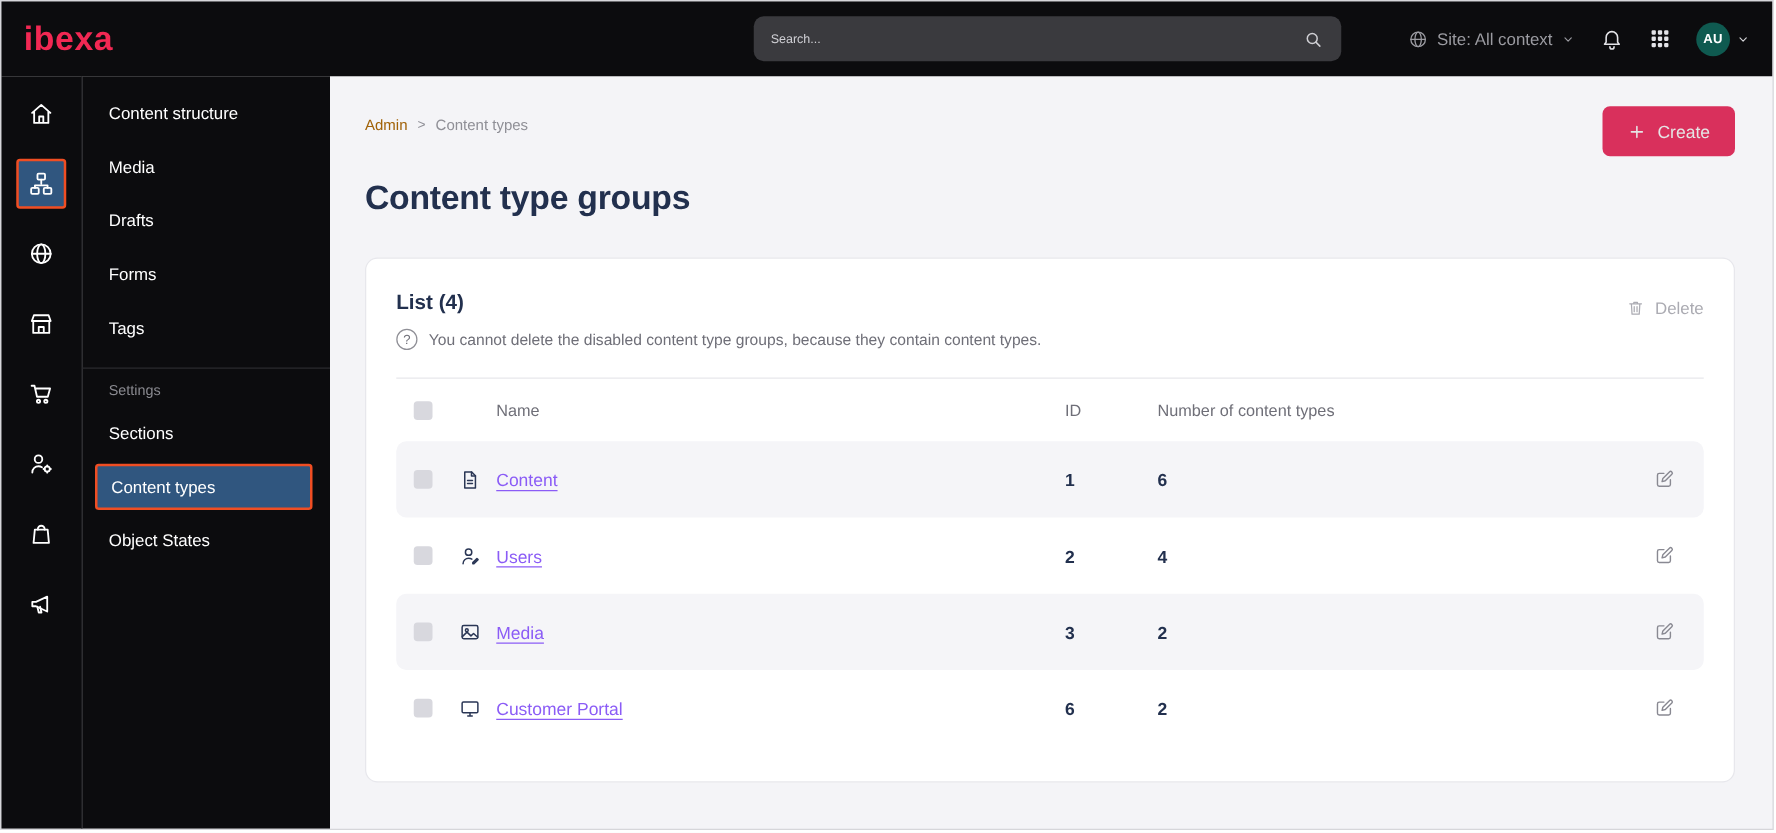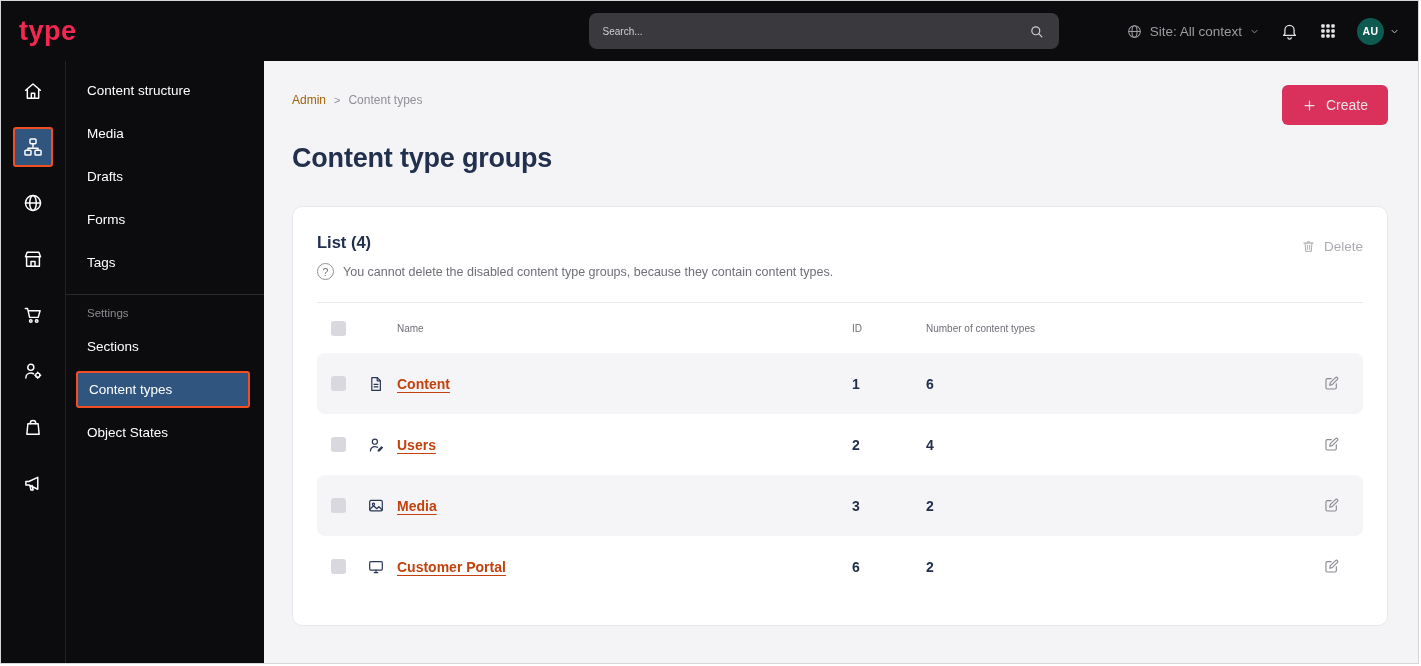--- a/index.html
+++ b/index.html
@@ -45,36 +45,36 @@
 
   .card { margin-top:32px; background:#fff; border:1px solid #e7e7ec; border-radius:10px; padding:24px 24px 28px; }
   .card-head { display:flex; justify-content:space-between; align-items:flex-start; }
   .list-title { margin-top:2px; font-size:16.5px; font-weight:700; color:#22304e; }
   .info-row { display:flex; align-items:center; gap:9px; margin-top:11px; color:#6f6f78; font-size:12.5px; }
   .help { width:17px; height:17px; border:1px solid #8f8f96; border-radius:50%; display:flex; align-items:center; justify-content:center; font-size:10.5px; flex:0 0 17px; cursor:pointer; }
   .delete-btn { display:flex; align-items:flex-start; gap:8px; background:none; border:none; color:#ababb2; font-size:13.5px; font-family:"Liberation Sans",sans-serif; margin-top:8px; cursor:default; }
   .divider { border-top:1px solid #e8e8ec; margin-top:22px; }
 
   .thead, .trow { display:grid; grid-template-columns:36px 30px 455px 74px 1fr 36px; align-items:center; padding:0 14px; }
-  .thead { height:50px; color:#6f6f78; font-size:10px; }
+  .thead { height:50px; color:#6f6f78; font-size:13px; }
   .trow { height:61px; }
   .tbody .trow:nth-child(odd) { background:#f5f5f8; border-radius:8px; }
   .cb { width:15px; height:15px; background:#d8d8de; border-radius:3px; display:inline-block; cursor:pointer; }
   .row-ico { color:#2a3655; display:flex; }
-  .name-link { color:#c2410c; font-size:14px; font-weight:700; text-decoration:underline; text-underline-offset:3px; cursor:pointer; justify-self:start; }
+  .name-link { color:#8b5cf6; font-size:14px; font-weight:400; text-decoration:underline; text-underline-offset:3px; cursor:pointer; justify-self:start; }
   .cell { color:#22304e; font-size:14px; font-weight:700; }
   .edit-btn { background:none; border:none; color:#898992; cursor:pointer; display:flex; justify-content:center; padding:4px; }
 </style>
 </head>
 <body>
 
 <div class="app">
 
   <header class="topbar">
-    <div class="logo">type</div>
+    <div class="logo">ibexa</div>
 
     <div class="searchbar">
       <input class="search-input" type="text" placeholder="Search..." style="">
       <span class="search-ico">
         <svg width="17" height="17" viewBox="0 0 24 24" fill="none" stroke="currentColor" stroke-width="1.7" stroke-linecap="round">
             <circle cx="11" cy="11" r="5.6"></circle>
             <path d="M15.4 15.4 19.6 19.6"></path>
           </svg>
       </span>
     </div>

